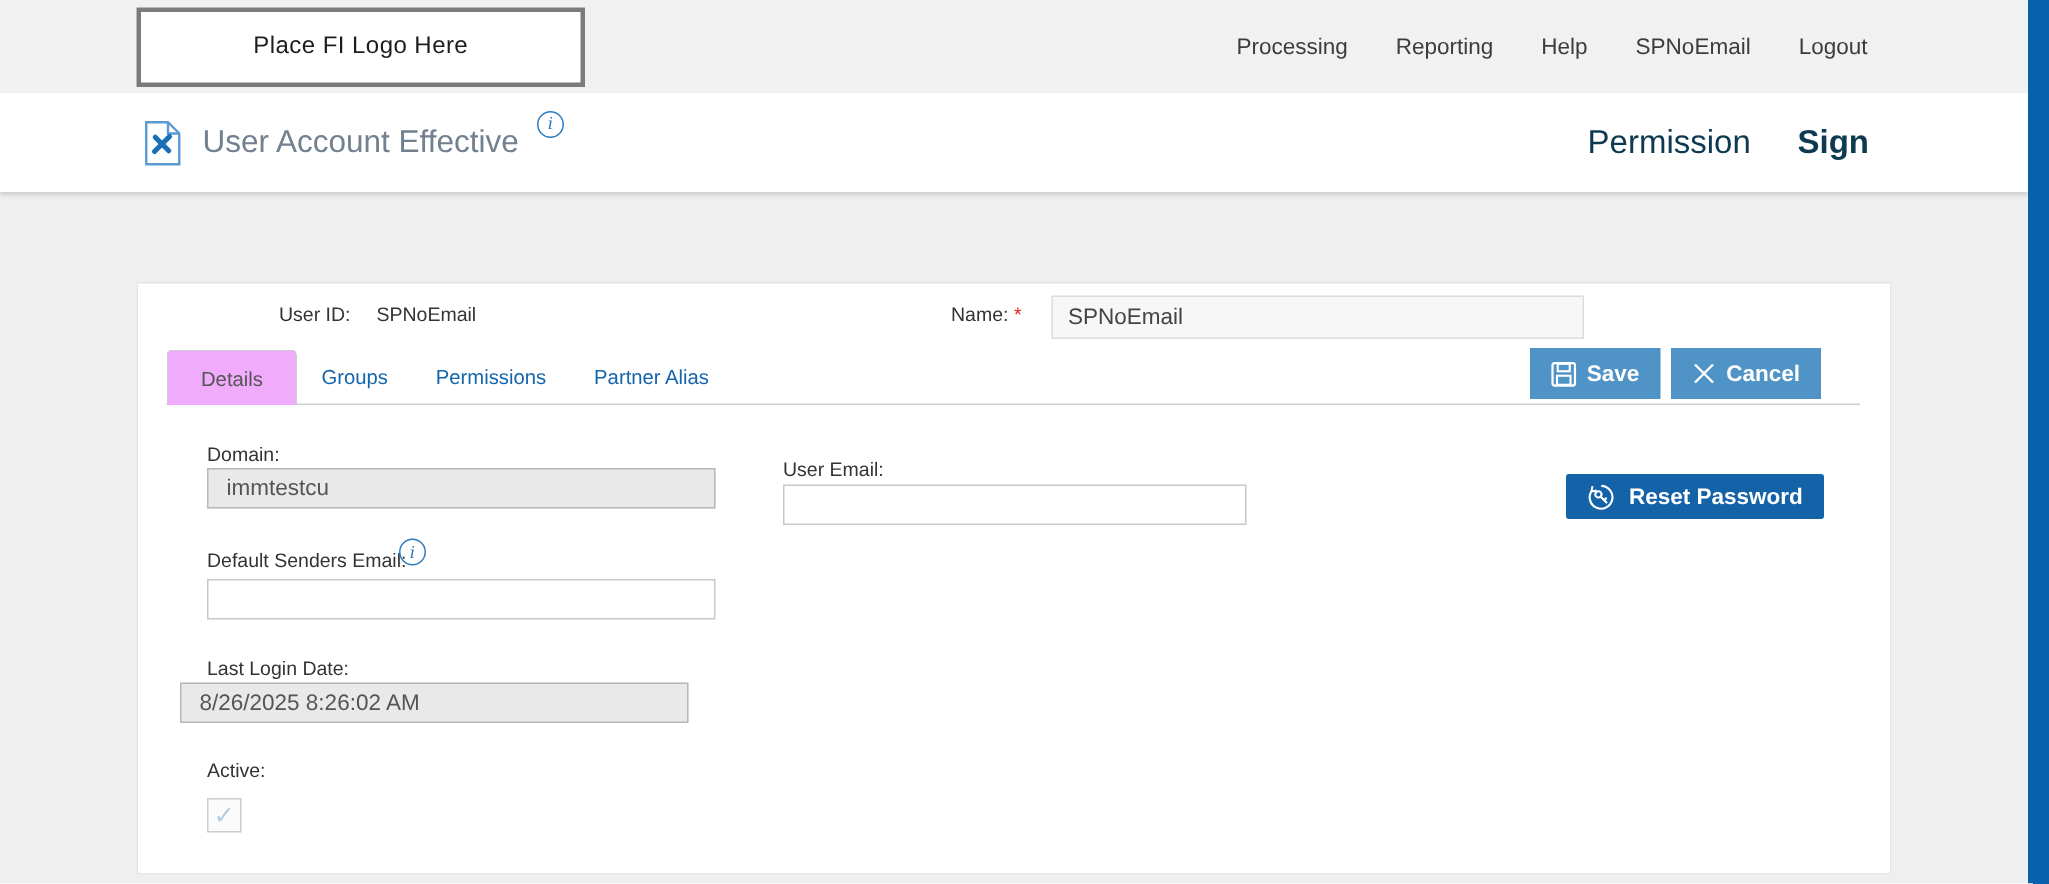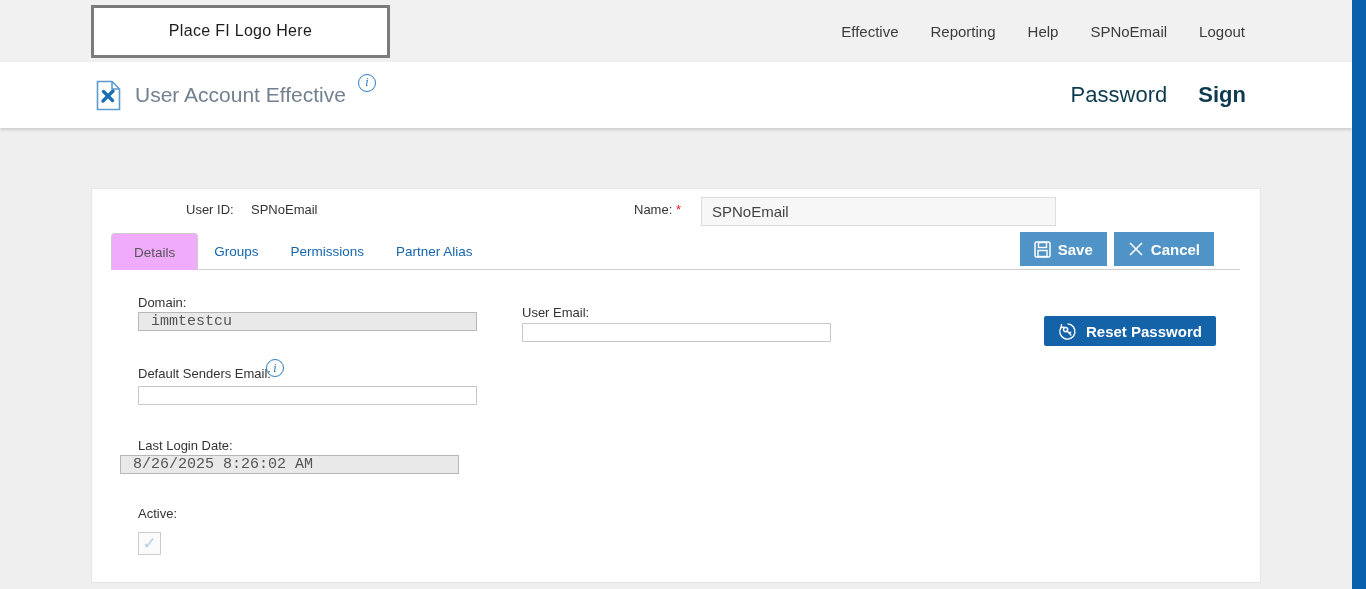--- a/index.html
+++ b/index.html
@@ -78,22 +78,22 @@
   .tab-actions { position:absolute; right:26px; bottom:3px; display:flex; gap:7px; }
   .btn-blue {
     display:flex; align-items:center; gap:7px; height:34px; padding:0 14px;
     background:#5093c6; border:none; color:#fff; font-weight:700; font-size:15px;
     font-family:"Liberation Sans", sans-serif; cursor:pointer;
   }
 
   
   .field-label { position:absolute; font-size:13px; color:#333; }
   .txt {
-    position:absolute; height:19px; border:1px solid #c8c8c8; background:#fff;
-    font-size:15px; color:#555; padding:4px 12px; font-family:Liberation Mono, monospace;
+    position:absolute; height:27px; border:1px solid #c8c8c8; background:#fff;
+    font-size:15px; color:#555; padding:4px 12px; font-family:Liberation Sans, sans-serif;
   }
   .txt.disabled { background:#e9e9e9; border:1px solid #b7b7b7; }
 
   .domain-label { left:46px; top:106px; }
   .domain-input { left:46px; top:123px; width:339px; }
   .dse-label    { left:46px; top:177px; }
   .dse-info     { position:absolute; left:174px; top:170px; margin:0; }
   .dse-input    { left:46px; top:197px; width:339px; }
   .ll-label     { left:46px; top:249px; }
   .ll-input     { left:28px; top:266px; width:339px; }
@@ -118,41 +118,41 @@
 </head>
 <body>
 
 <div class="right-strip"></div>
 
 <div class="topbar">
   <div class="logo-box">
     <span>Place FI Logo Here</span>
   </div>
   <div class="nav">
-    <a>Effective</a>
+    <a>Processing</a>
     <a>Reporting</a>
     <a>Help</a>
     <a>SPNoEmail</a>
     <a>Logout</a>
   </div>
 </div>
 
 <div class="header-band">
   <div class="page-title-wrap">
     <svg class="doc-icon" viewBox="0 0 25 31">
       <path d="M1.5 1.5 H16 L23.5 9 V29.5 H1.5 Z" fill="#fff" stroke="#5b9bd0" stroke-width="1.6"></path>
       <path d="M16 1.5 V9 H23.5" fill="none" stroke="#5b9bd0" stroke-width="1.6"></path>
       <path d="M7 21 L17 11" stroke="#1a6fb5" stroke-width="3.4" stroke-linecap="round"></path>
       <path d="M7.5 11.5 L16.5 20.5" stroke="#1a6fb5" stroke-width="3.4" stroke-linecap="round"></path>
     </svg>
     <span class="page-title">User Account Effective</span>
     <span class="info-badge">i</span>
   </div>
   <div class="brand">
-    <span>Password</span>
+    <span>Permission</span>
     <b>Sign</b>
   </div>
 </div>
 
 <div class="card">
 
   <span class="lbl uid-label">User ID:</span>
   <span class="uid-value">SPNoEmail</span>
 
   <span class="lbl name-label">

